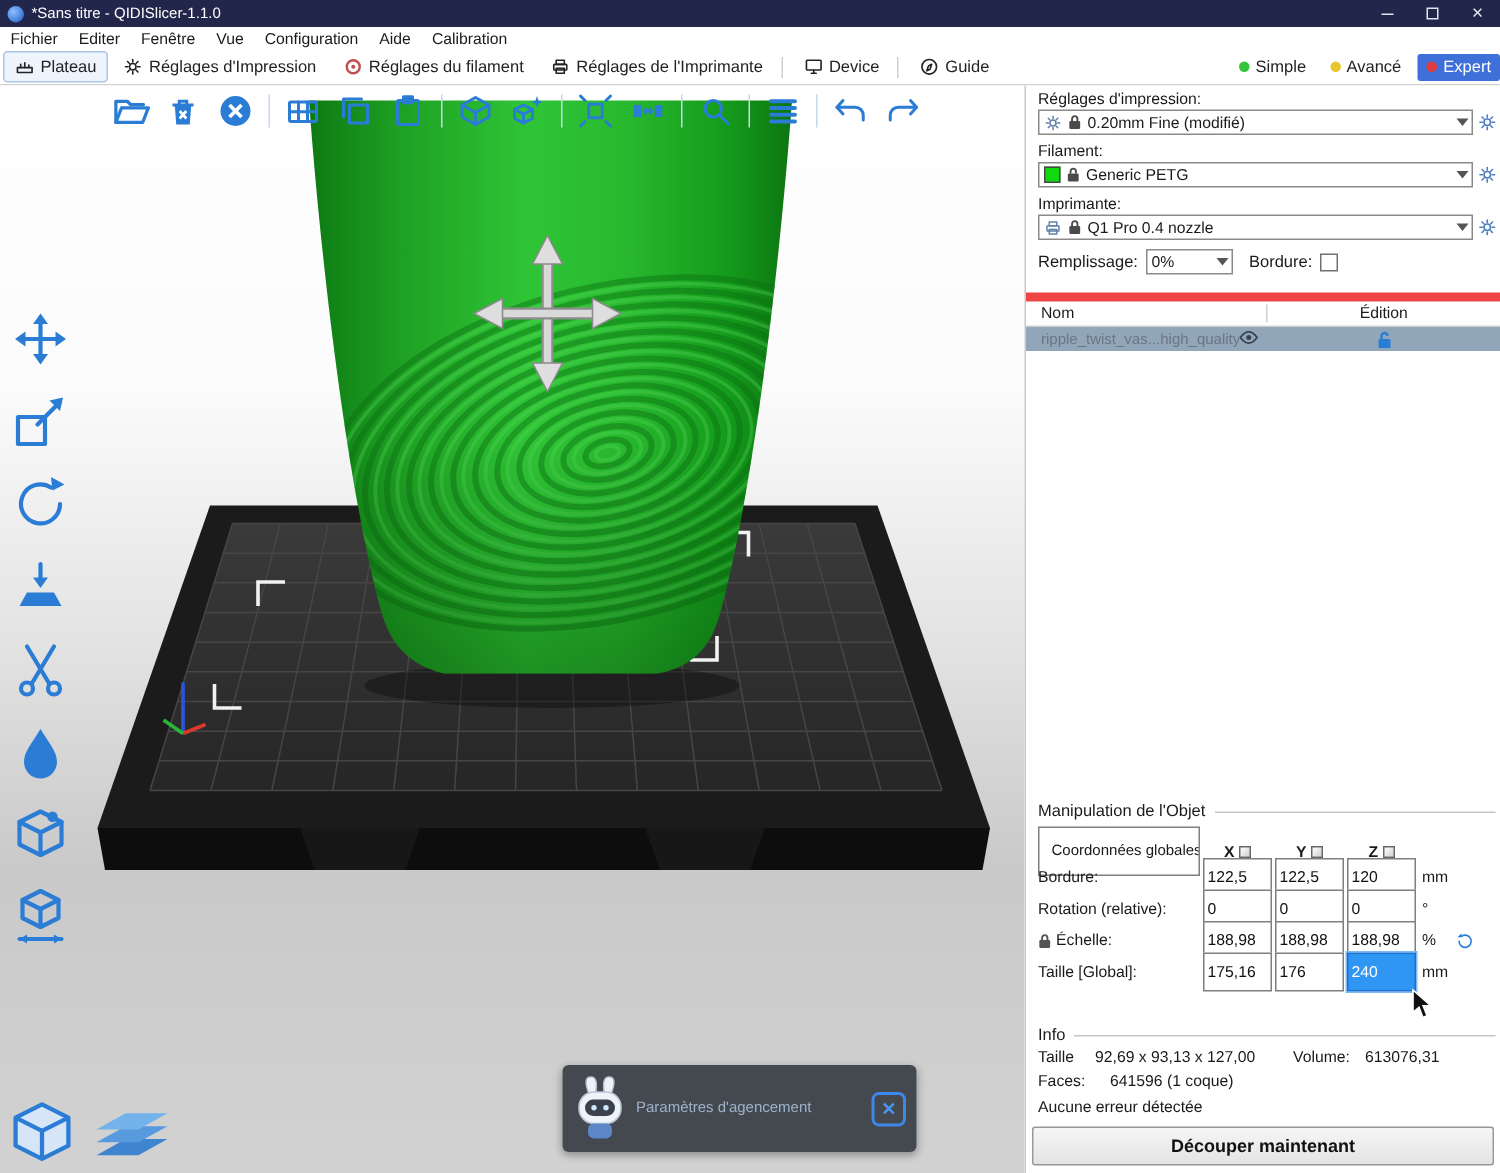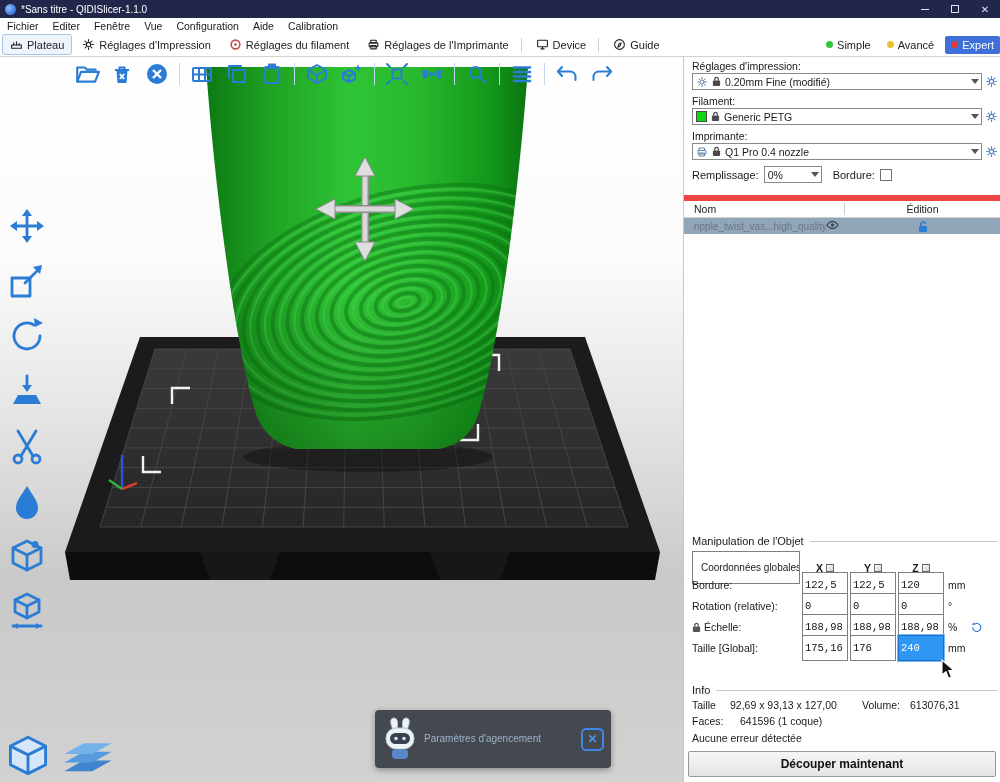--- a/index.html
+++ b/index.html
@@ -71,21 +71,21 @@
   .obj-head .h2{text-align:center}
   .obj-row{display:grid;grid-template-columns:142px 20px 1fr;align-items:center;height:16px;background:#92a6ba;color:#6b7684;font-size:10px}
   .obj-row .nm{padding-left:10px;white-space:nowrap;overflow:hidden}
   .obj-row .ed{display:flex;justify-content:center}
 
   
   .group-head{display:flex;align-items:center;gap:6px;font-weight:normal;font-size:11px;padding-left:8px}
   .group-head::after{content:"";flex:1;height:1px;background:#c6c6c6;margin-right:3px}
   .manip{position:absolute;left:0;top:478px;width:100%}
   .mrow{display:grid;grid-template-columns:108px 46px 46px 46px 22px 14px;column-gap:2px;align-items:center;padding-left:8px;margin-top:4px;height:17px;font-size:10.5px}
-  .mrow input{width:100%;height:17px;border:1px solid #7f7f7f;font-size:10.5px;font-family:Liberation Mono, monospace;padding:12px 2px;background:#fff;color:#111}
+  .mrow input{width:100%;height:17px;border:1px solid #7f7f7f;font-size:10.5px;font-family:Liberation Sans, sans-serif;padding:12px 2px;background:#fff;color:#111}
   .mrow input.sel{background:#2f96f3;color:#fff;border-color:#1d6fd0;outline:1px solid #7db9f2}
   .mrow .unit{padding-left:2px}
   .axhead{display:flex;align-items:center;justify-content:center;gap:3px;font-weight:bold}
   .axcube{width:8px;height:8px;border:1px solid #666;background:linear-gradient(135deg,#fff,#cfcfcf)}
   .coords-select{width:108px;height:33px;border:1px solid #7f7f7f;display:flex;align-items:center;font-size:10px;padding:0 1px 0 8px;white-space:nowrap;overflow:hidden}
   .coords-select .arrow{margin-left:auto;width:0;height:0;border-left:4px solid transparent;border-right:4px solid transparent;border-top:5px solid #555;flex:none}
   .lockwrap{display:flex;align-items:center;gap:3px;overflow:hidden;white-space:nowrap}
   .pouces{display:flex;align-items:center;gap:5px;margin:8px 0 0 8px;font-size:10.5px}
 
   .info{position:absolute;left:0;top:627px;width:100%}

